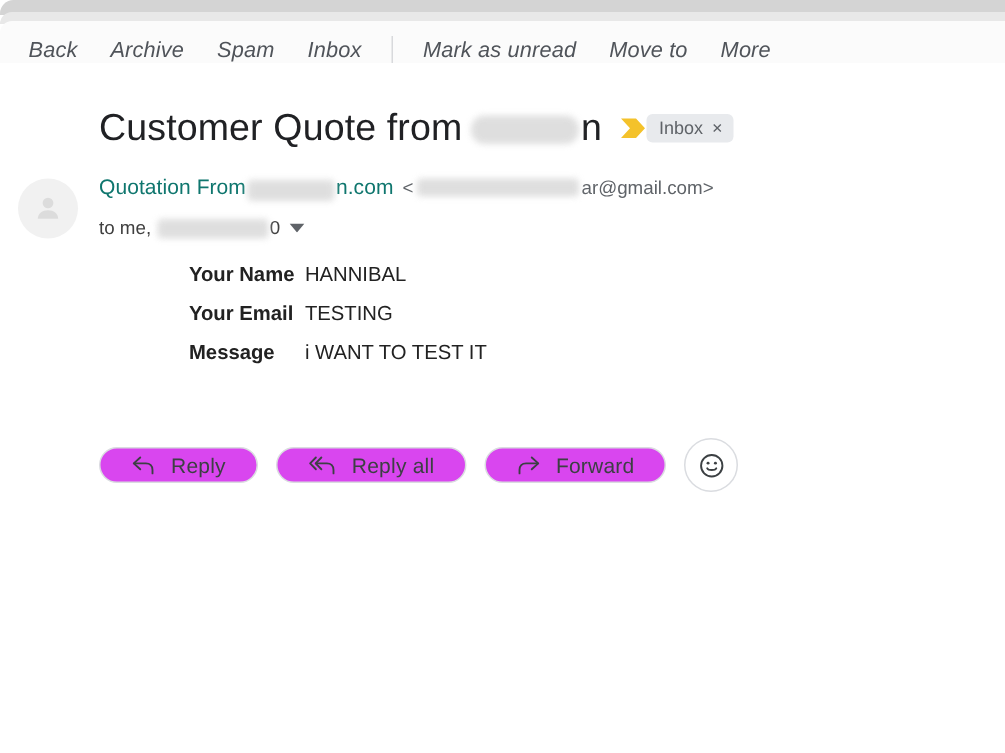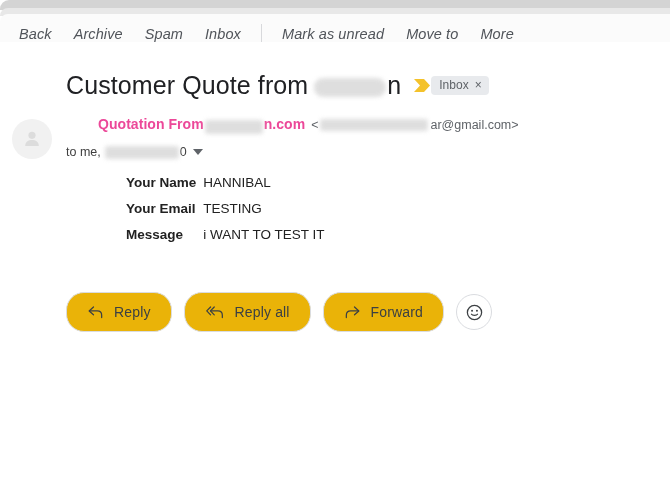--- a/index.html
+++ b/index.html
@@ -157,24 +157,23 @@
     left: 66px; top: 74px;
   }
   .sender-line {
     display: flex;
     align-items: baseline;
     height: 20px;
     white-space: nowrap;
   }
   .sender-name {
     font-size: 14px;
-    font-weight: bold;
-    color: #ec4899;
+    font-weight: normal;
+    color: #0f766e;
     letter-spacing: .05px;
-    margin-left: 32px;
   }
   .redact-sender {
     width: 58px;
     height: 14px;
     border-radius: 3px;
     margin: 0 1px;
     position: relative;
     top: 2px;
   }
   .sender-email {
@@ -235,24 +234,24 @@
 
   
   .actions {
     position: absolute;
     left: 66px; top: 250px;
     display: flex;
     align-items: center;
     gap: 12px;
   }
   .btn {
-    height: 40px;
+    height: 24px;
     border: 1px solid #dadce0;
     border-radius: 18px;
-    background: #eab308;
+    background: #d946ef;
     display: flex;
     align-items: center;
     gap: 10px;
     padding: 0 20px;
     font-size: 14px;
     color: #3c4043;
     cursor: pointer;
     box-sizing: border-box;
     letter-spacing: .15px;
   }

